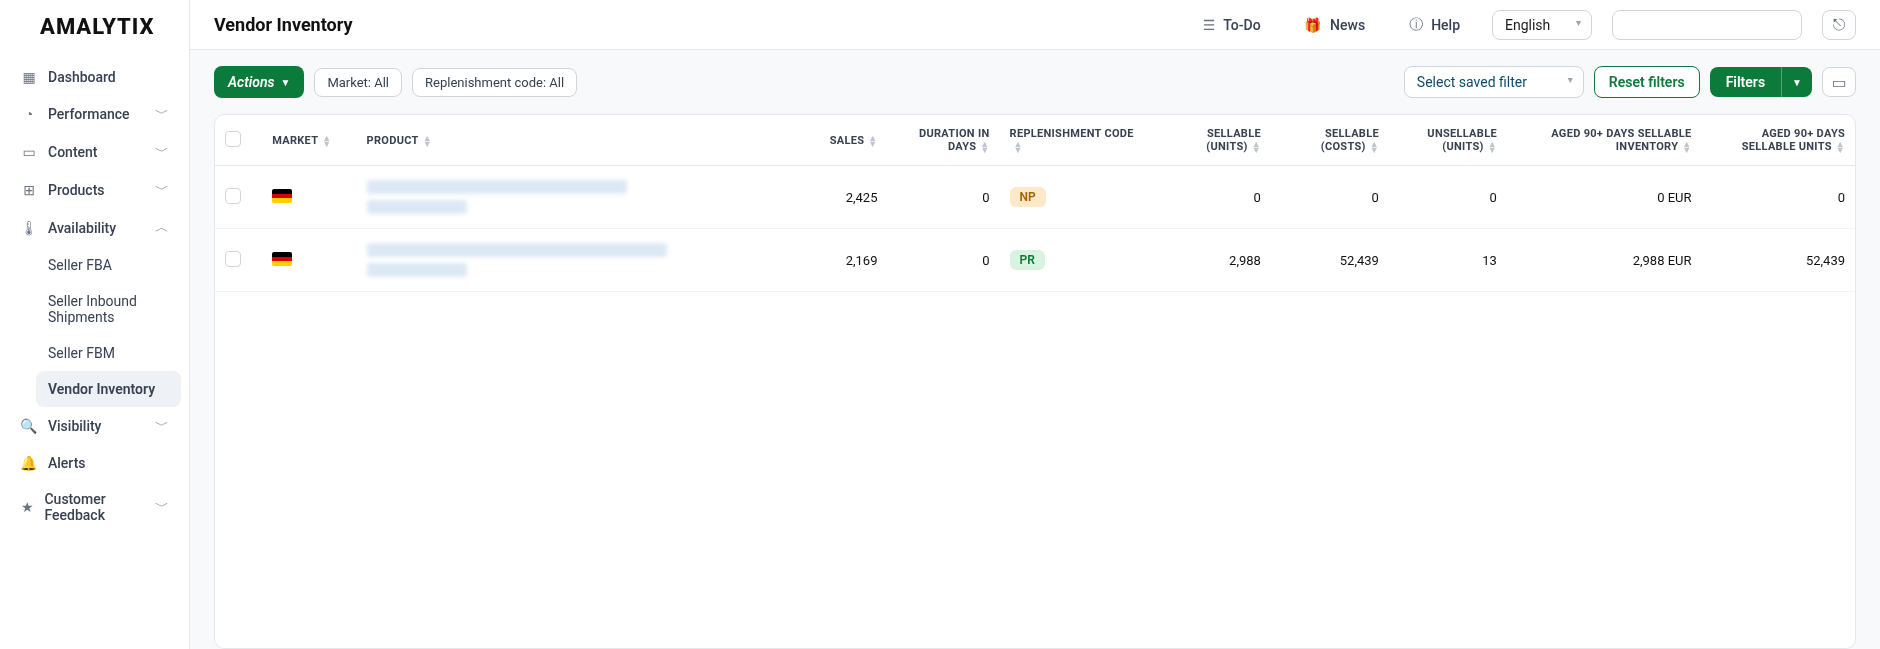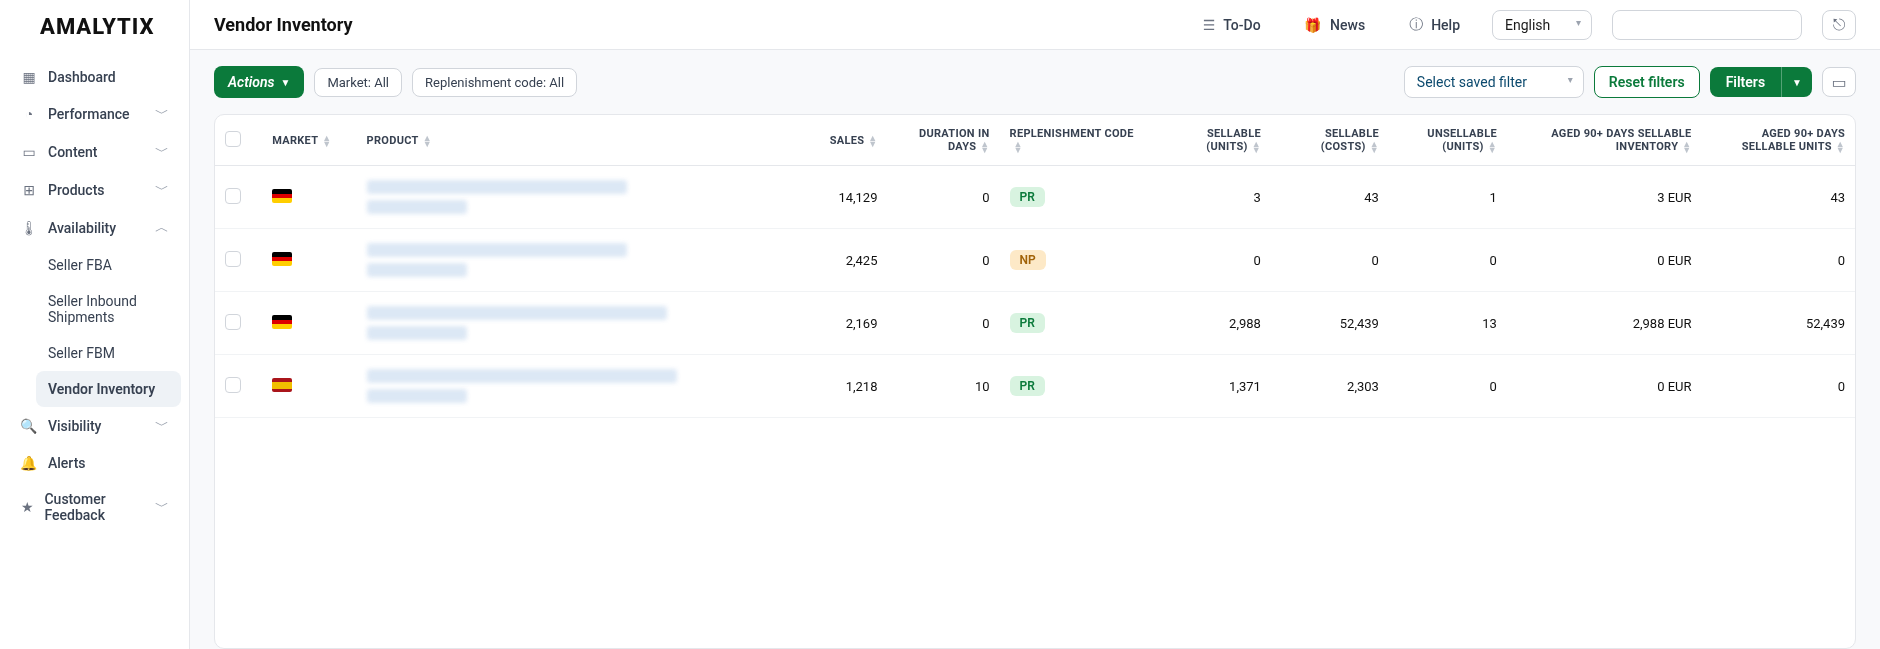--- a/index.html
+++ b/index.html
@@ -235,38 +235,20 @@
         <tbody id="tbody">
             <tr>
     <td><span class="chk"></span></td>
     <td><span class="flag flag-de"></span></td>
     <td>
                 <div class="prod-blur">
       <div class="blur-line" style="width:260px"></div>
       <div class="blur-line short"></div>
     </div>
               </td>
-    <td class="num">14,129</td>
-    <td class="num">0</td>
-    <td><span class="code-badge code-PR">PR</span></td>
-    <td class="num">3</td>
-    <td class="num">43</td>
-    <td class="num">1</td>
-    <td class="num">3 EUR</td>
-    <td class="num">43</td>
-            </tr>
-            <tr>
-    <td><span class="chk"></span></td>
-    <td><span class="flag flag-de"></span></td>
-    <td>
-                <div class="prod-blur">
-      <div class="blur-line" style="width:260px"></div>
-      <div class="blur-line short"></div>
-    </div>
-              </td>
     <td class="num">2,425</td>
     <td class="num">0</td>
     <td><span class="code-badge code-NP">NP</span></td>
     <td class="num">0</td>
     <td class="num">0</td>
     <td class="num">0</td>
     <td class="num">0 EUR</td>
     <td class="num">0</td>
             </tr>
             <tr>
@@ -280,35 +262,17 @@
               </td>
     <td class="num">2,169</td>
     <td class="num">0</td>
     <td><span class="code-badge code-PR">PR</span></td>
     <td class="num">2,988</td>
     <td class="num">52,439</td>
     <td class="num">13</td>
     <td class="num">2,988 EUR</td>
     <td class="num">52,439</td>
             </tr>
-            <tr>
-    <td><span class="chk"></span></td>
-    <td><span class="flag flag-es"></span></td>
-    <td>
-                <div class="prod-blur">
-      <div class="blur-line" style="width:310px"></div>
-      <div class="blur-line short"></div>
-    </div>
-              </td>
-    <td class="num">1,218</td>
-    <td class="num">10</td>
-    <td><span class="code-badge code-PR">PR</span></td>
-    <td class="num">1,371</td>
-    <td class="num">2,303</td>
-    <td class="num">0</td>
-    <td class="num">0 EUR</td>
-    <td class="num">0</td>
-            </tr>
           </tbody>
       </table>
     </div>
   </div>
 </div>
 
 </body></html>

